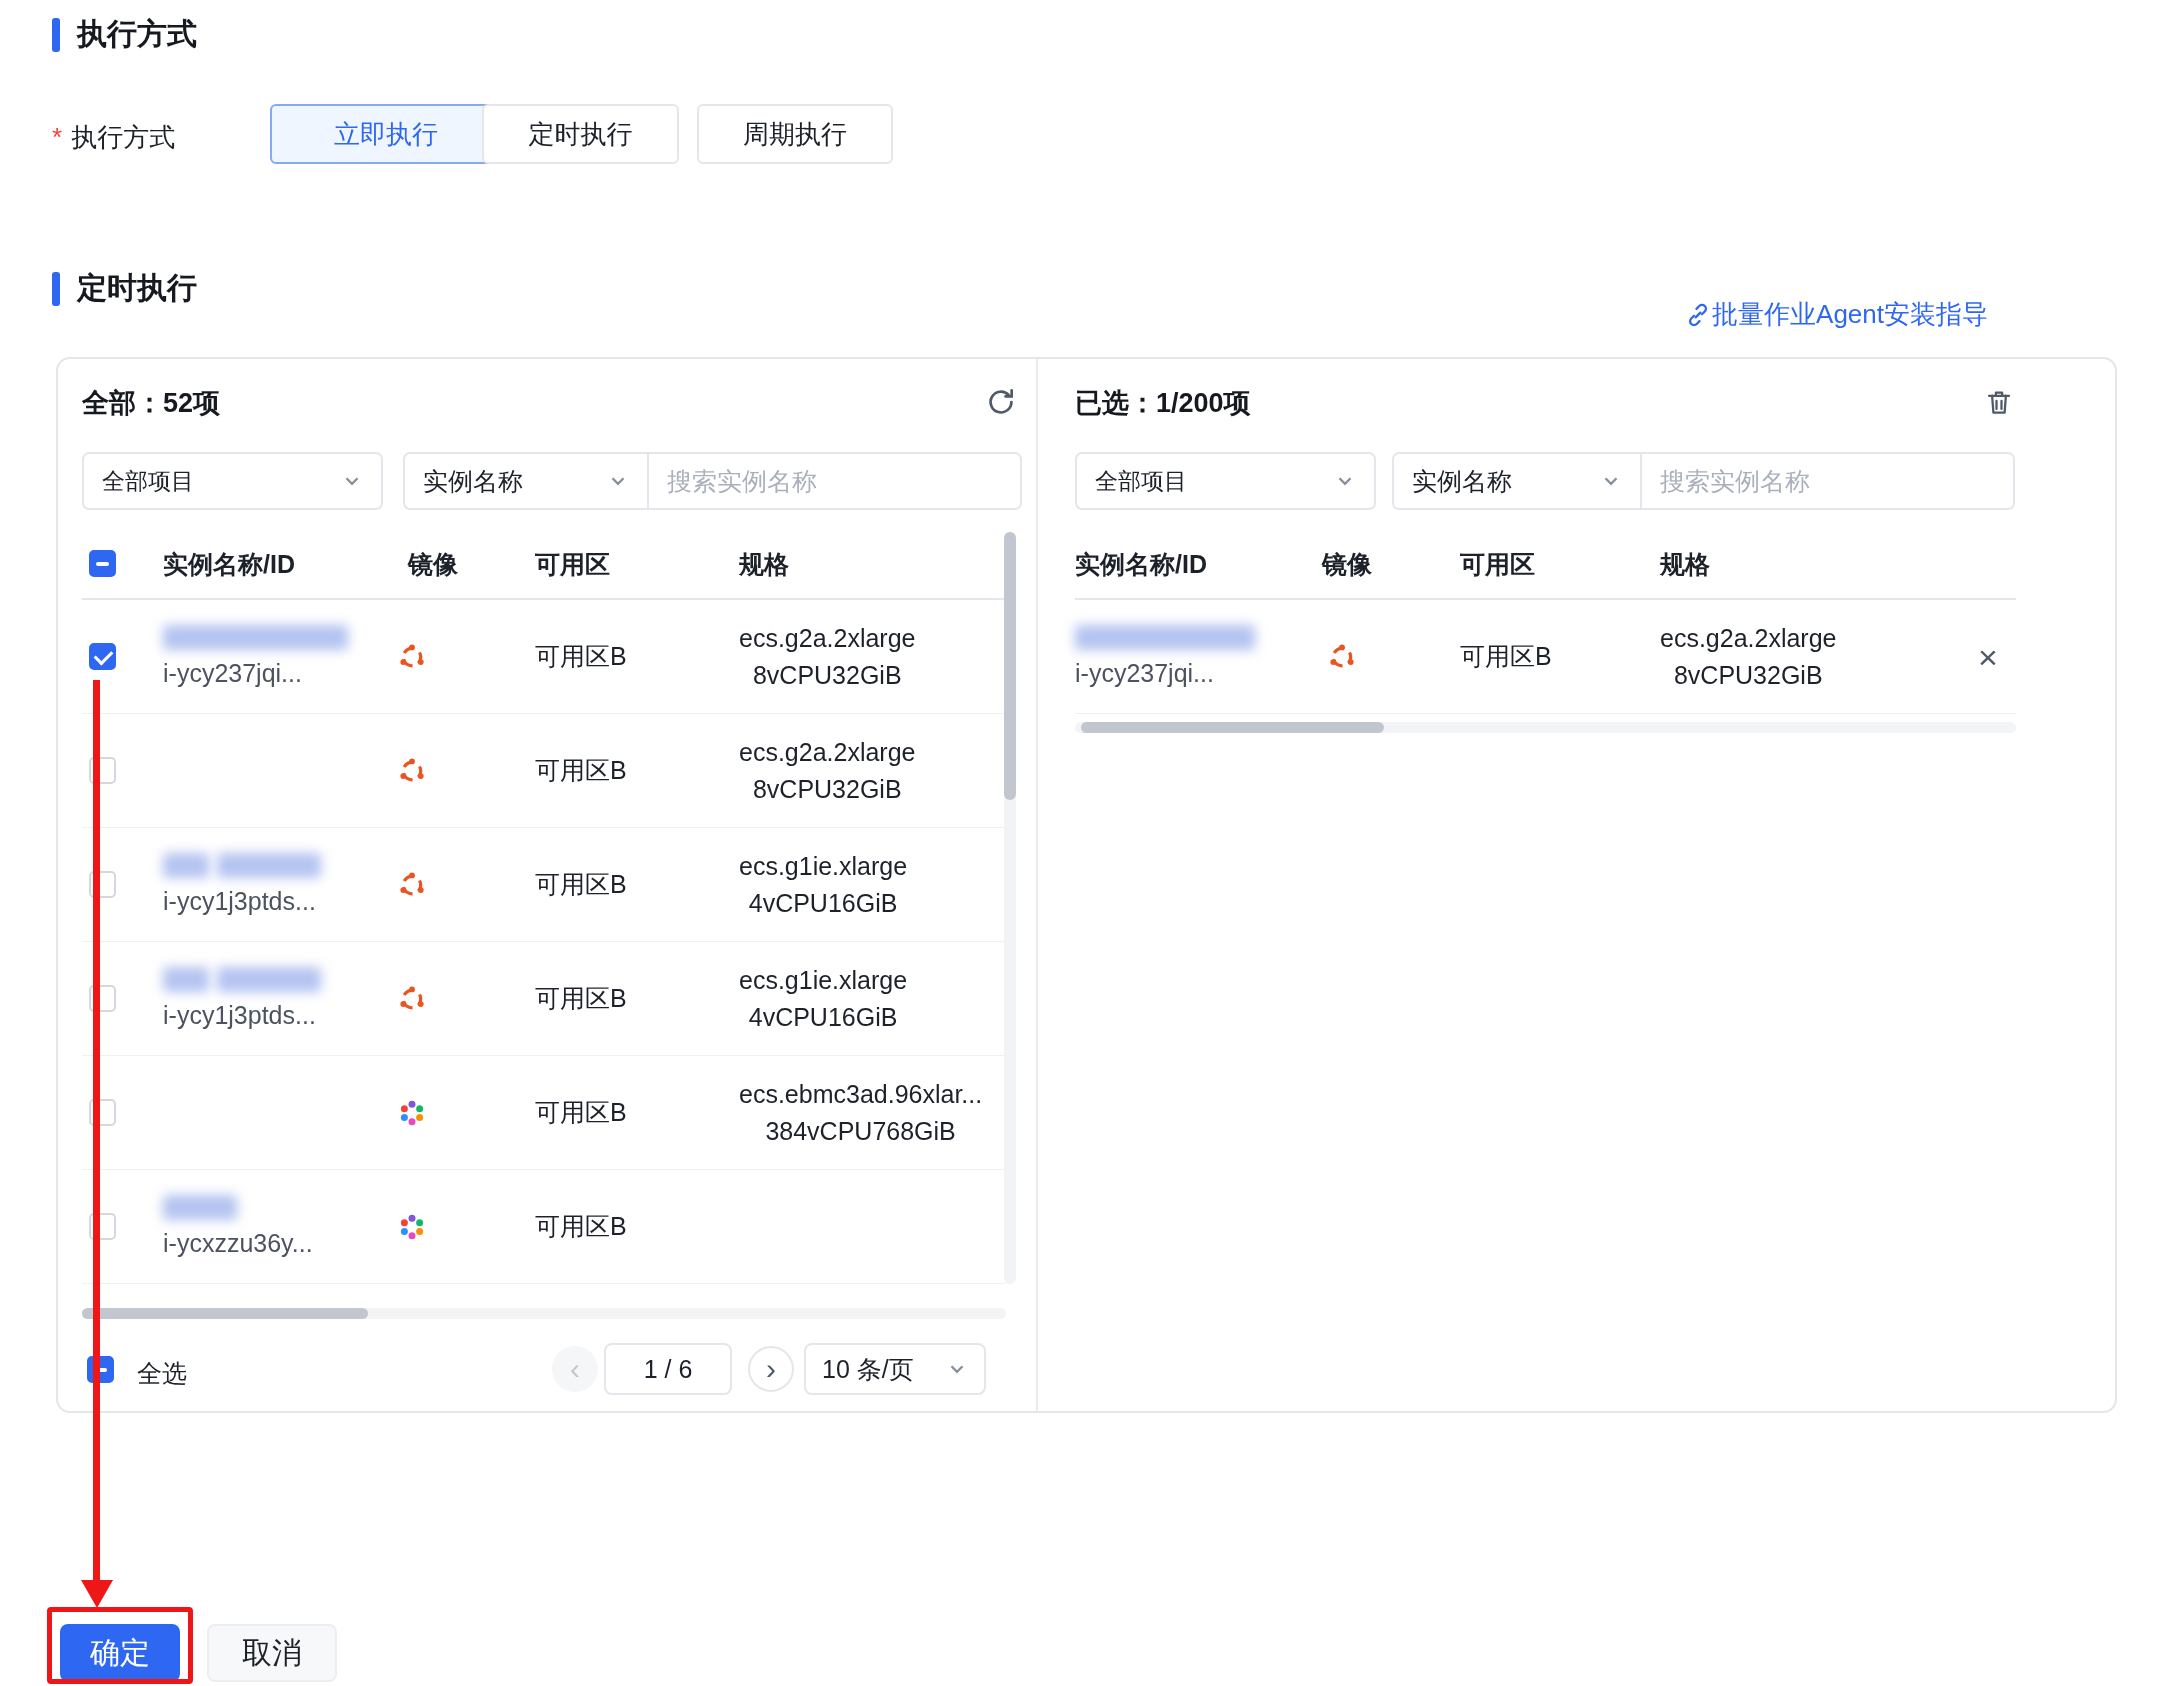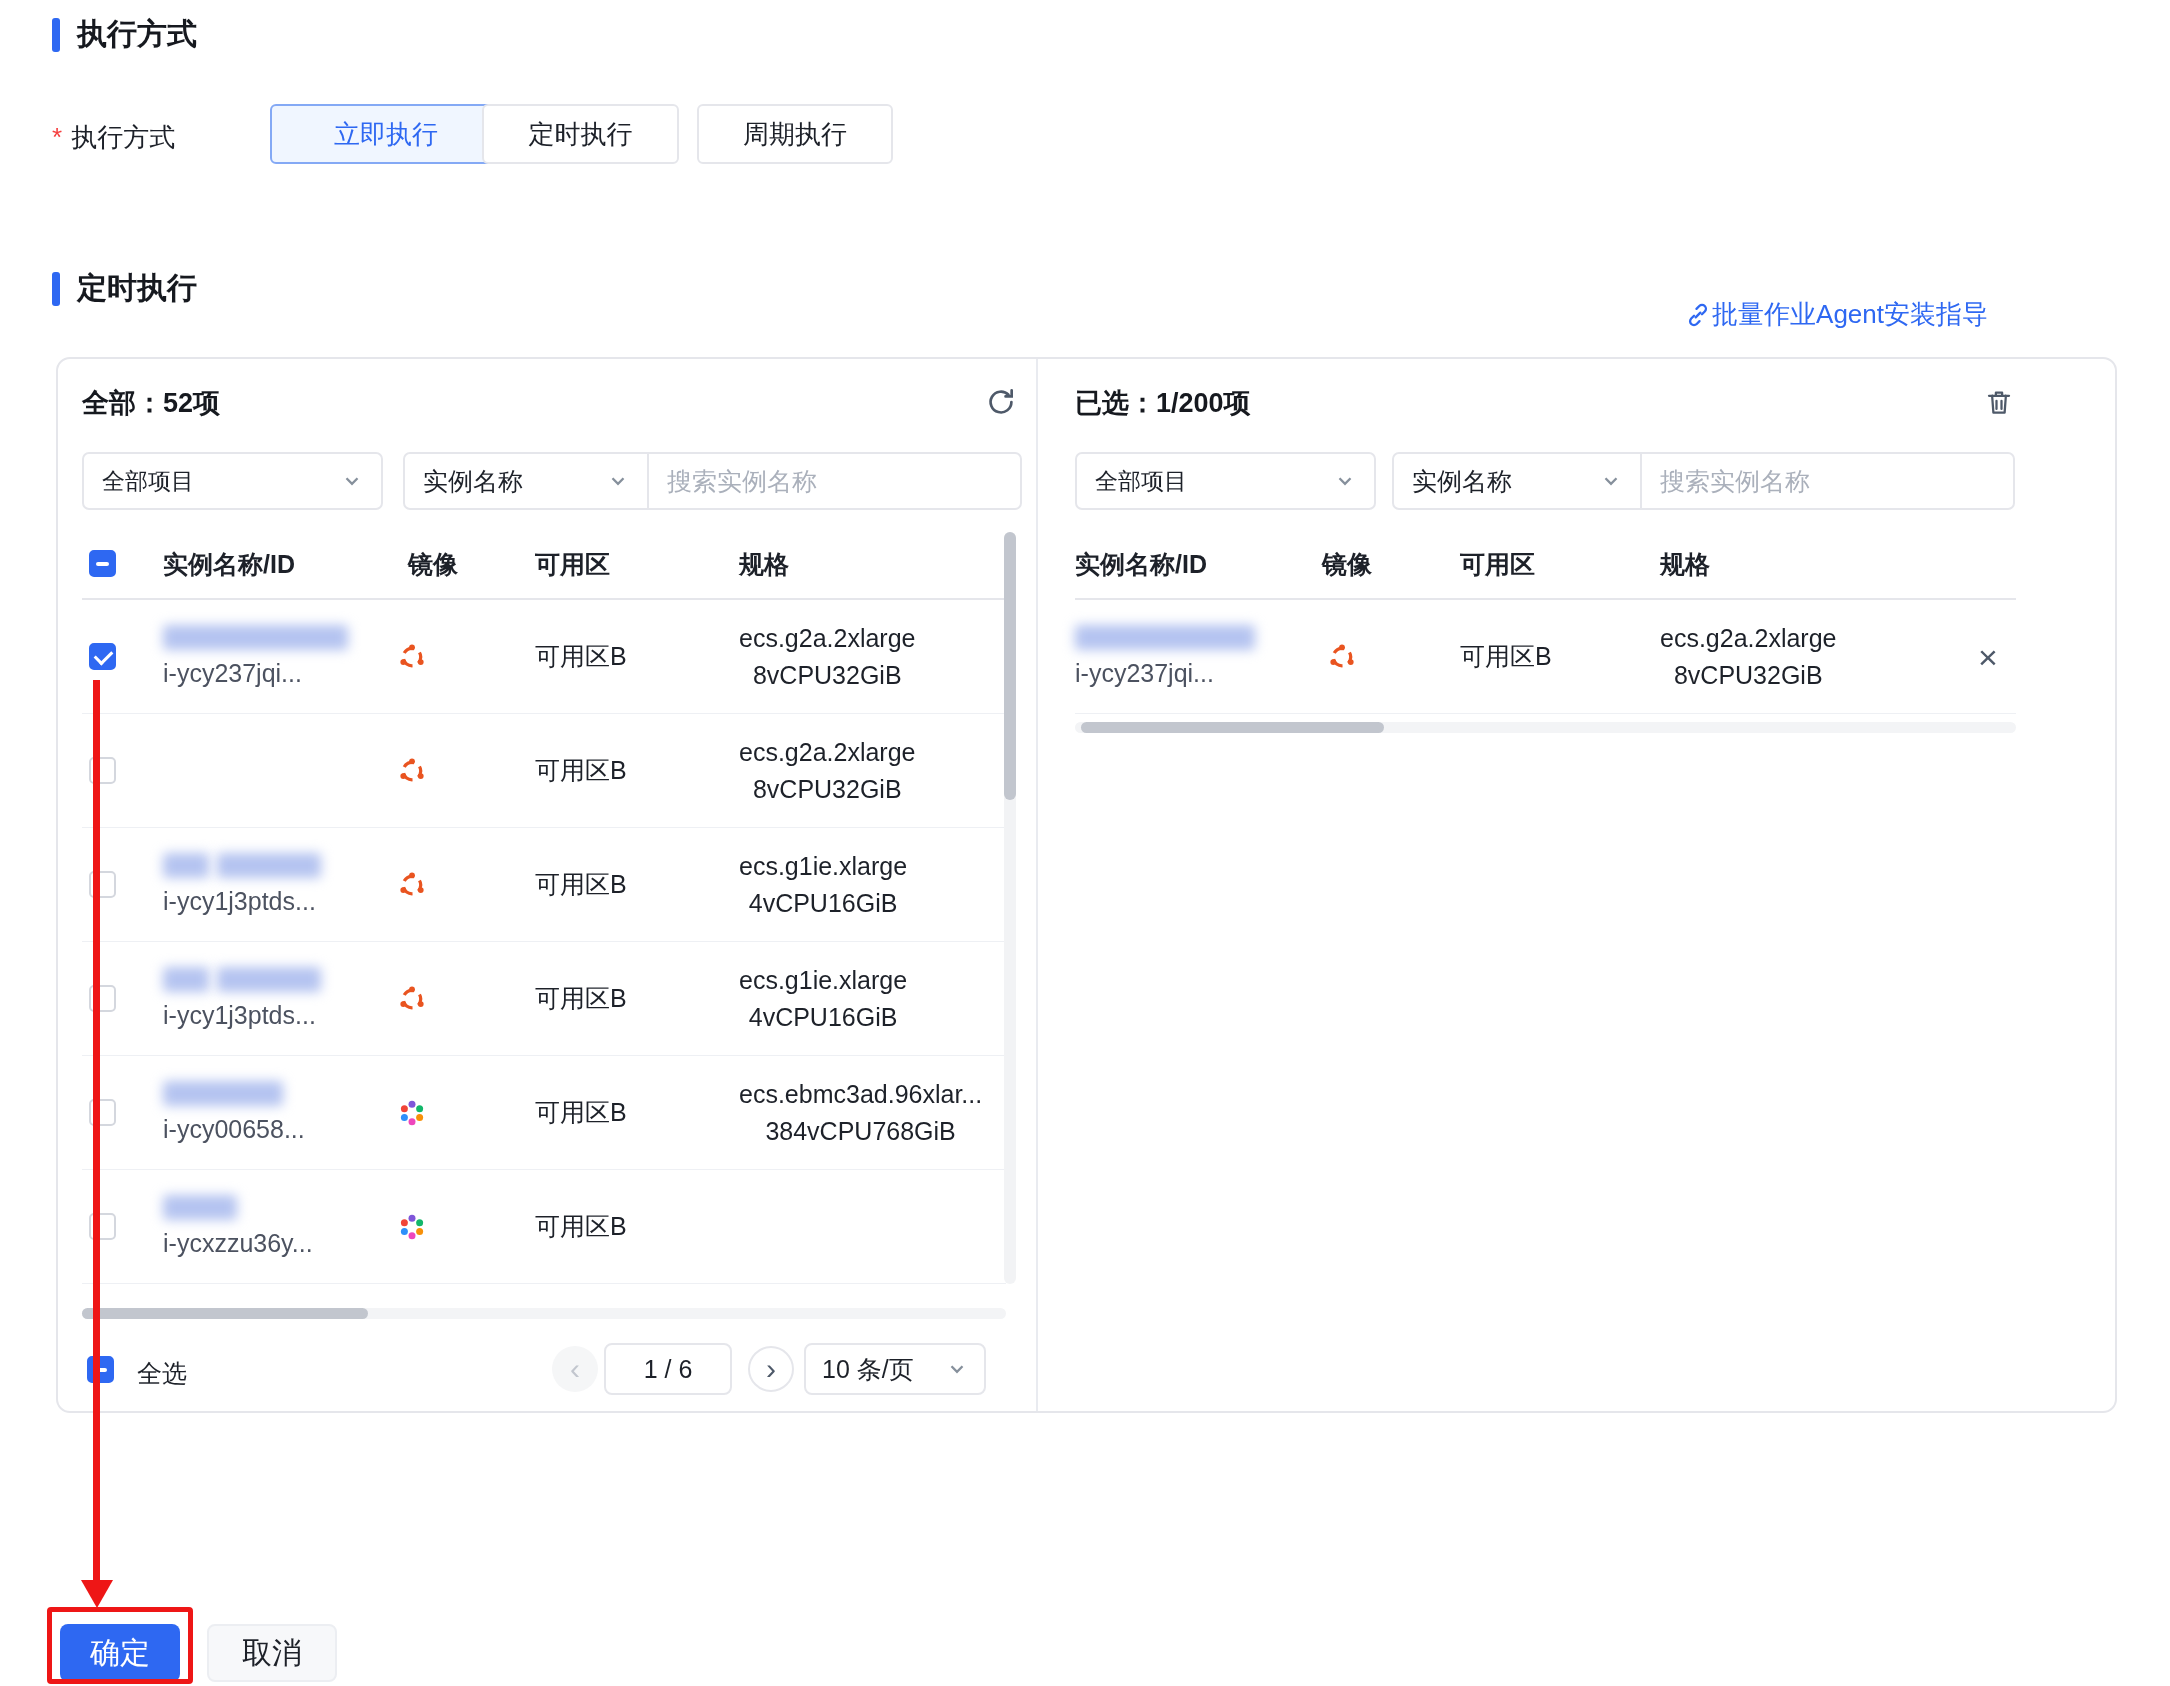--- a/index.html
+++ b/index.html
@@ -247,26 +247,20 @@
       </span>
       <span class="cell zonetxt" style="left:453px;">可用区B</span>
       <div class="spec cell" style="left:657px;">
         <span>ecs.g1ie.xlarge</span>
         <span>4vCPU16GiB</span>
       </div>
     </div>
 
     <div class="trow" style="left:24px;width:924px;top:697px;">
       <span class="cb" style="position:absolute;left:7px;top:43px;"></span>
-      <div class="namecell" style="left:81px;width:240px;">
-        <span class="blurrow">
-            <span class="blur" style="width:120px;"></span>
-          </span>
-        <span class="rid">i-ycy00658...</span>
-      </div>
       <span class="cell" style="left:315px;">
         <svg width="30" height="30" viewBox="0 0 24 24">
             <circle cx="12" cy="5" r="2.8" fill="#7f56d9"></circle>
             <circle cx="18.1" cy="8.5" r="2.8" fill="#12b76a"></circle>
             <circle cx="18.1" cy="15.5" r="2.8" fill="#f79009"></circle>
             <circle cx="12" cy="19" r="2.8" fill="#ee46bc"></circle>
             <circle cx="5.9" cy="15.5" r="2.8" fill="#2e90fa"></circle>
             <circle cx="5.9" cy="8.5" r="2.8" fill="#f04438"></circle>
           </svg>
       </span>

